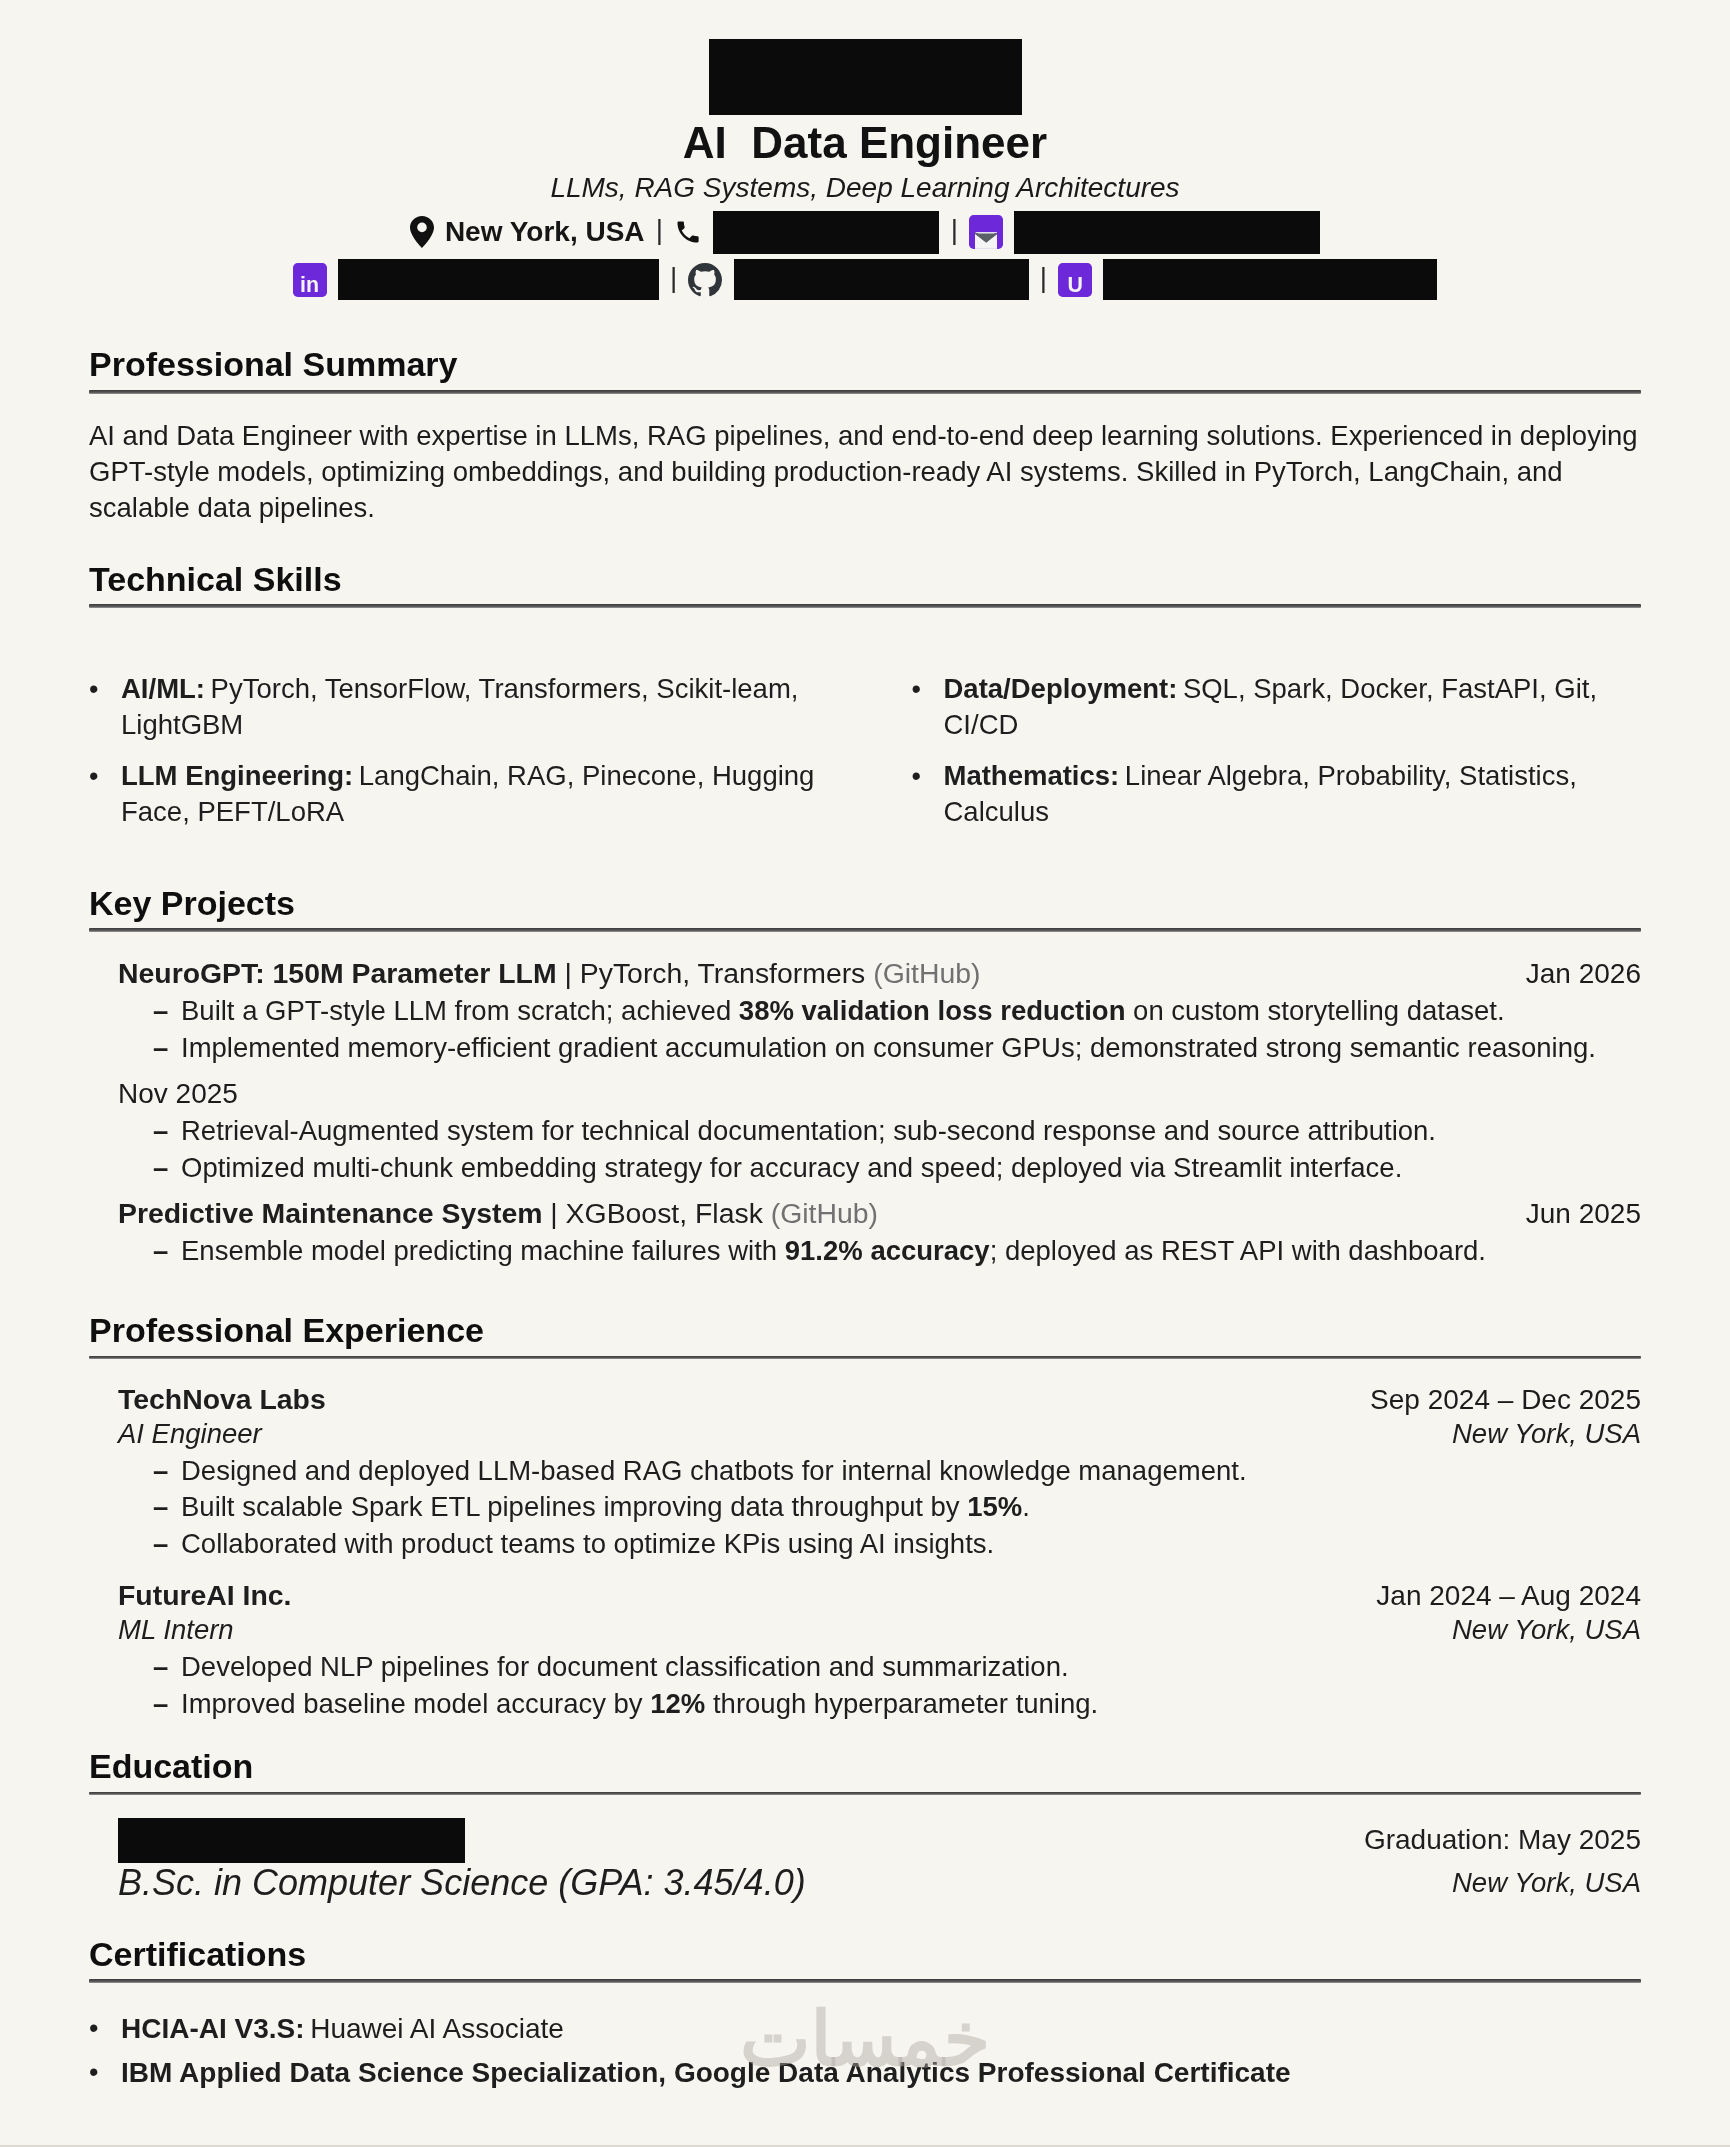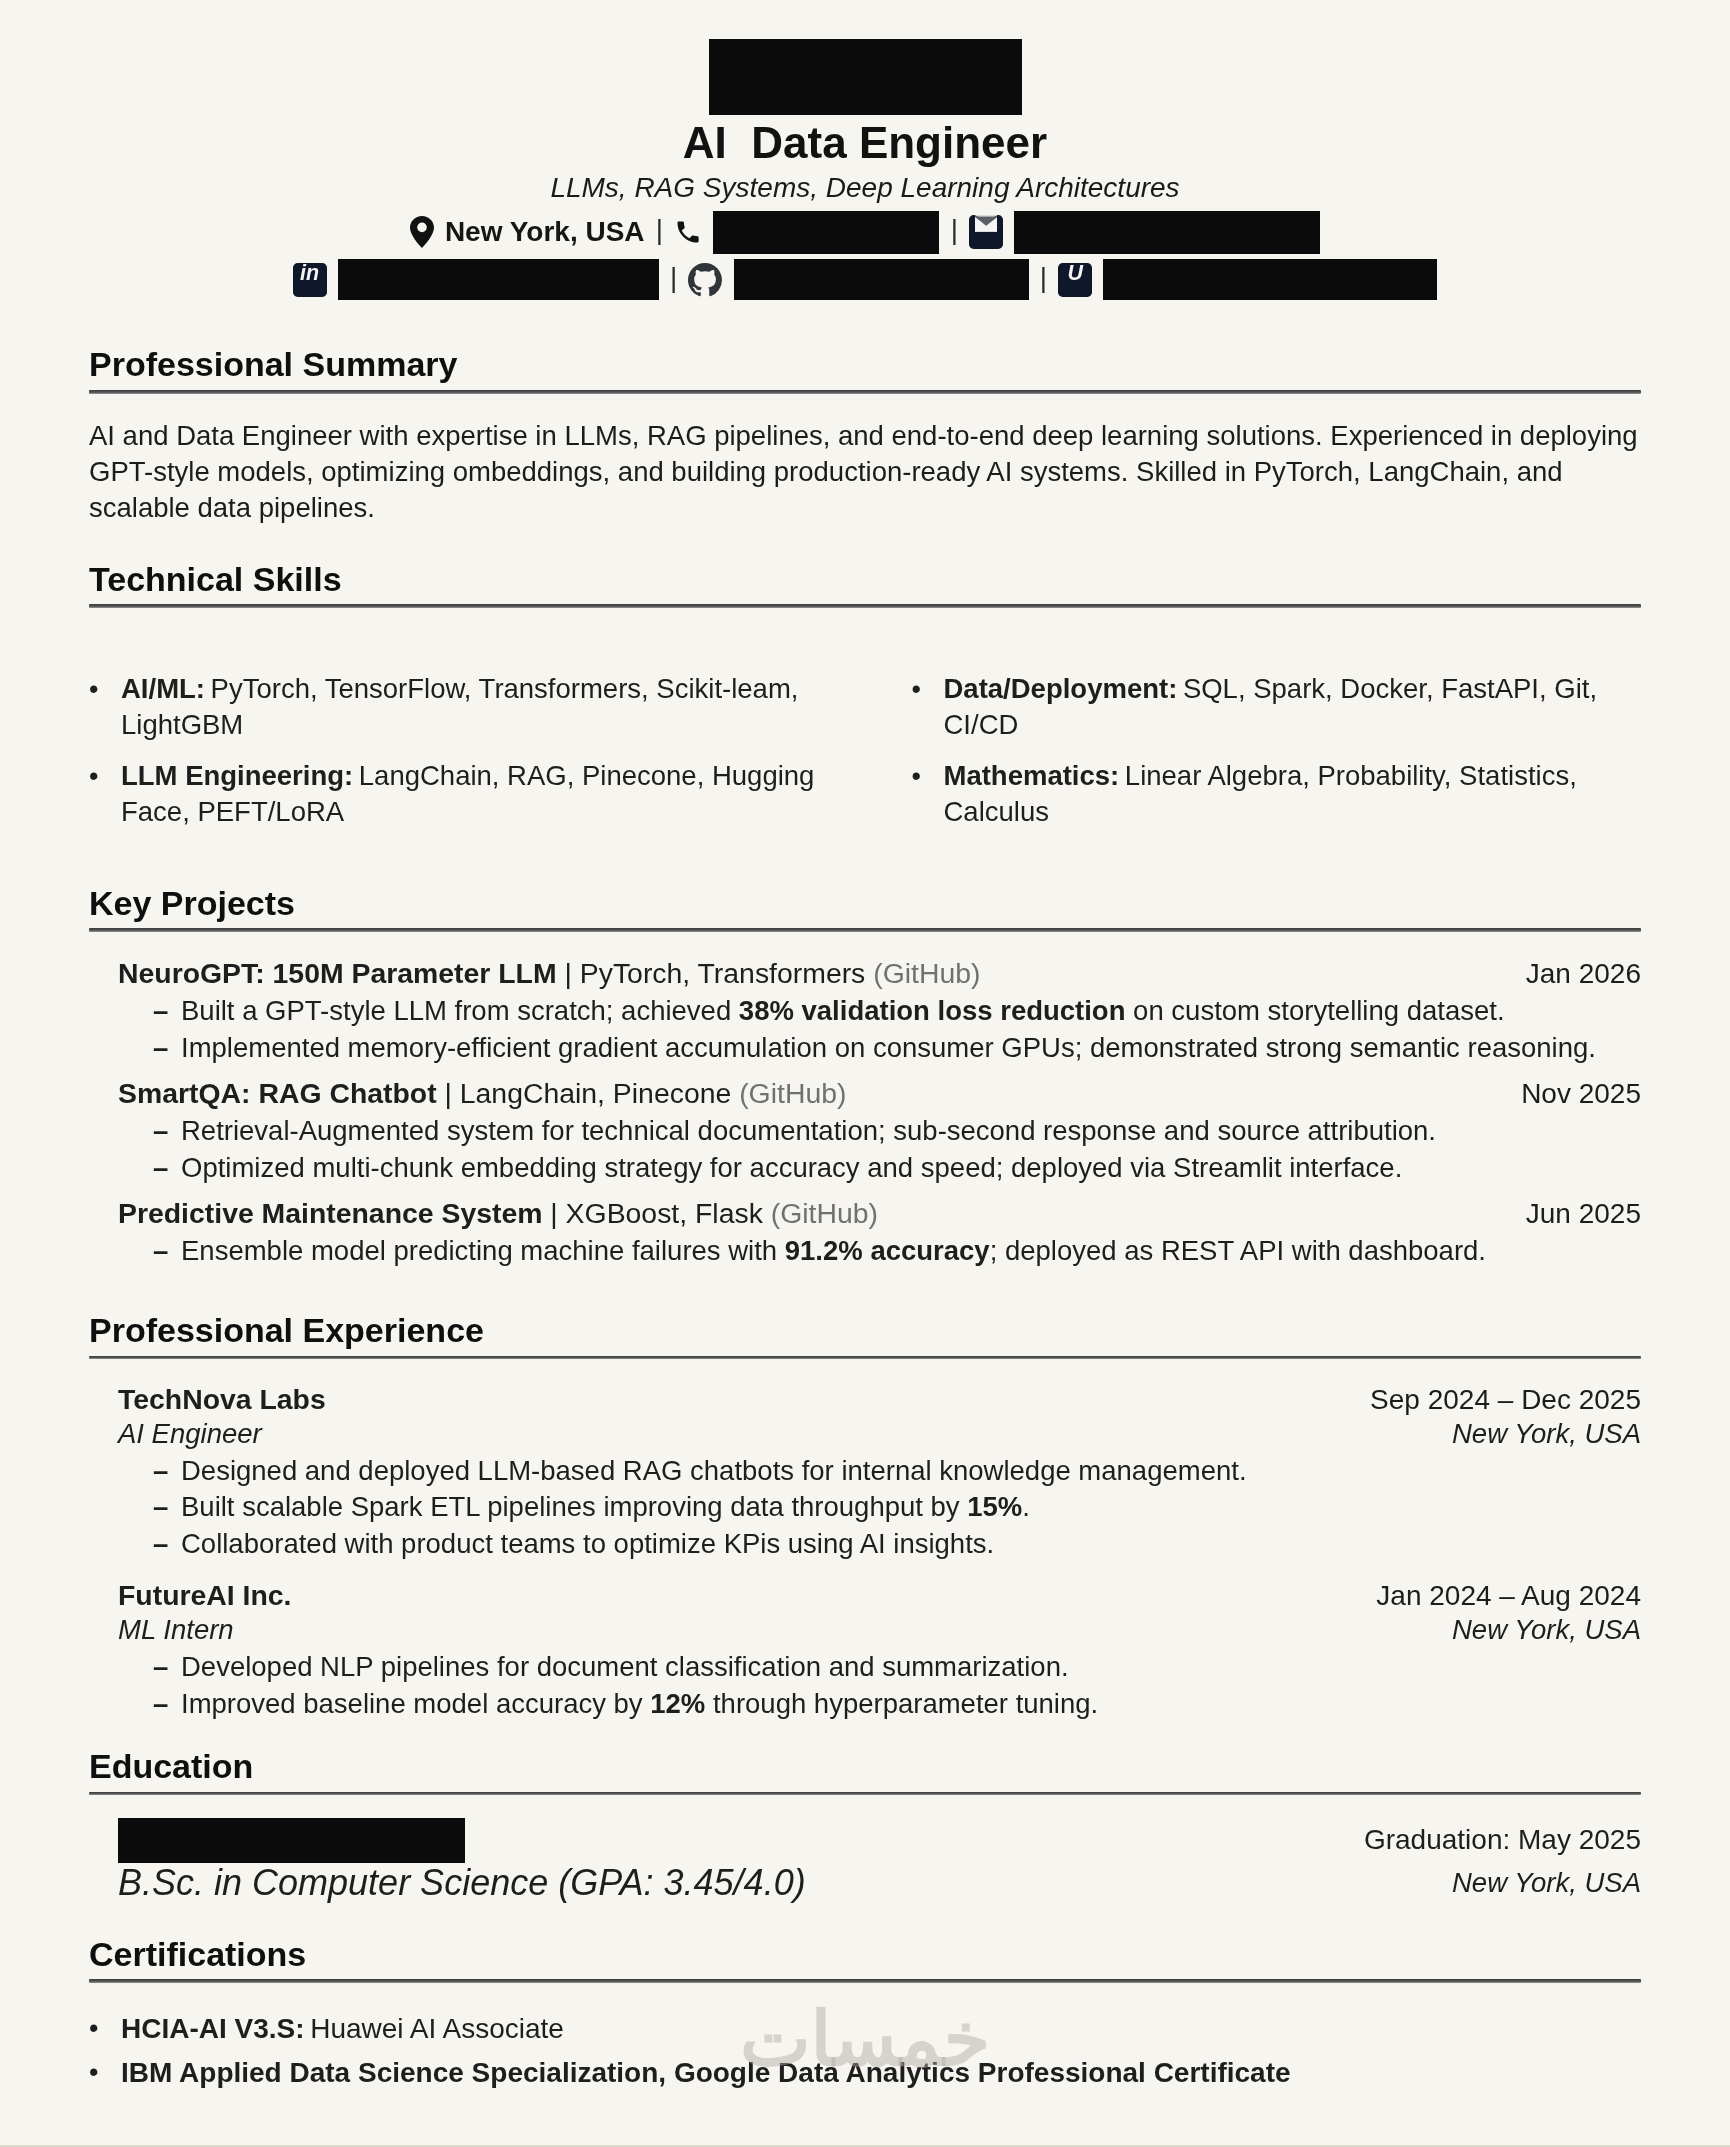--- a/index.html
+++ b/index.html
@@ -18,21 +18,21 @@
   .redact{background:#0b0b0b;display:inline-block;}
 
   
   .name-box{display:block;width:313px;height:76px;margin:39px auto 0;}
   .title{margin-top:3.7px;text-align:center;font-size:44px;line-height:47px;font-weight:bold;color:#121212;white-space:pre-wrap;}
   .subtitle{margin-top:7.5px;text-align:center;font-style:italic;font-size:28px;line-height:30px;color:#1a1a1a;}
   .contact-row{margin-top:7.5px;display:flex;justify-content:center;align-items:center;gap:11.2px;font-size:28px;font-weight:bold;color:#161616;}
   .contact-row.second{margin-top:5.6px;}
   .pipe{font-weight:normal;color:#2a2a2a;transform:translateY(-1.9px);}
   .cicon svg{display:block;}
-  .icon-sq{width:34px;height:34px;border-radius:4.7px;background:#0f172a;color:#f4f4f4;display:flex;align-items:flex-start;justify-content:center;font-size:21.4px;font-weight:bold;line-height:1;font-style:italic;}
+  .icon-sq{width:34px;height:34px;border-radius:4.7px;background:#6d28d9;color:#f4f4f4;display:flex;align-items:flex-end;justify-content:center;font-size:21.4px;font-weight:bold;line-height:1;}
   .box-phone{width:226px;height:43px;}
   .box-email{width:306px;height:43px;}
   .box-linkedin{width:321px;height:41px;}
   .box-github{width:295px;height:41px;}
   .box-upwork{width:334px;height:41px;}
 
   
   h2{font-size:34px;line-height:39px;font-weight:bold;color:#0f0f0f;margin:0;}
   .rule{height:3.7px;background:linear-gradient(180deg,#3a3a3a 0%,#585858 60%,#9a9a9a 100%);margin-top:5.6px;border-radius:0.9px;}
   .mt-summary{margin-top:45px;}
@@ -182,21 +182,20 @@
           </li>
         <li>
             <span class="dash">–</span>
             <span><span>Implemented memory-efficient gradient accumulation on consumer GPUs; demonstrated strong semantic reasoning.</span><b></b><span></span></span>
           </li>
       </ul>
     </div>
 
     <div class="proj">
       <div class="head-row">
-        <span><b>SmartQA: RAG Chatbot</b><span> | LangChain, Pinecone </span><a href="#" class="gh-link">(GitHub)</a></span>
         <span class="date">Nov 2025</span>
       </div>
       <ul class="dashes">
         <li>
             <span class="dash">–</span>
             <span><span>Retrieval-Augmented system for technical documentation; sub-second response and source attribution.</span><b></b><span></span></span>
           </li>
         <li>
             <span class="dash">–</span>
             <span><span>Optimized multi-chunk embedding strategy for accuracy and speed; deployed via Streamlit interface.</span><b></b><span></span></span>

